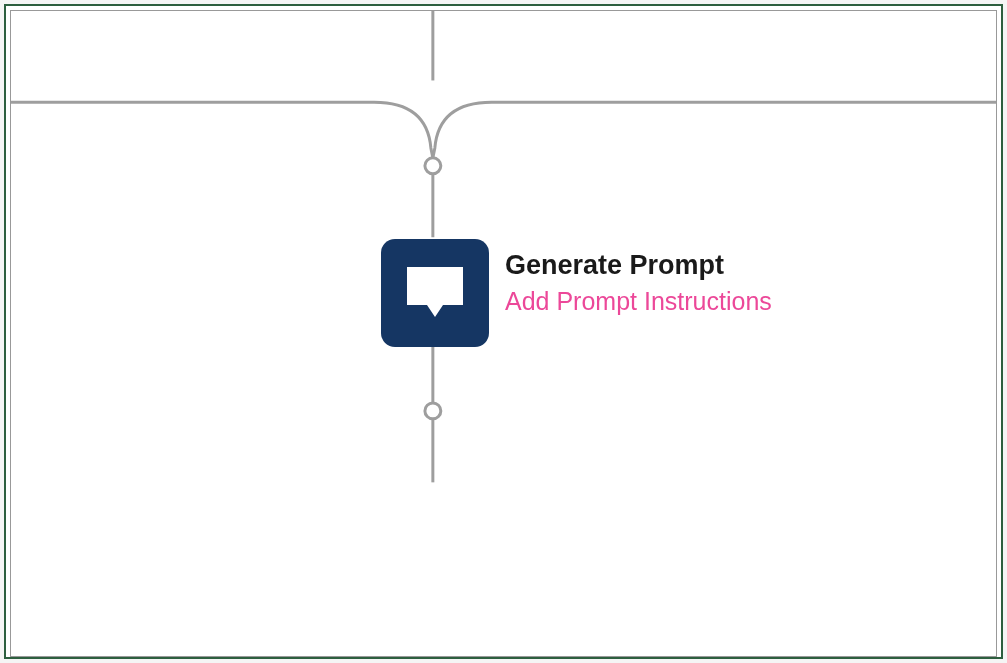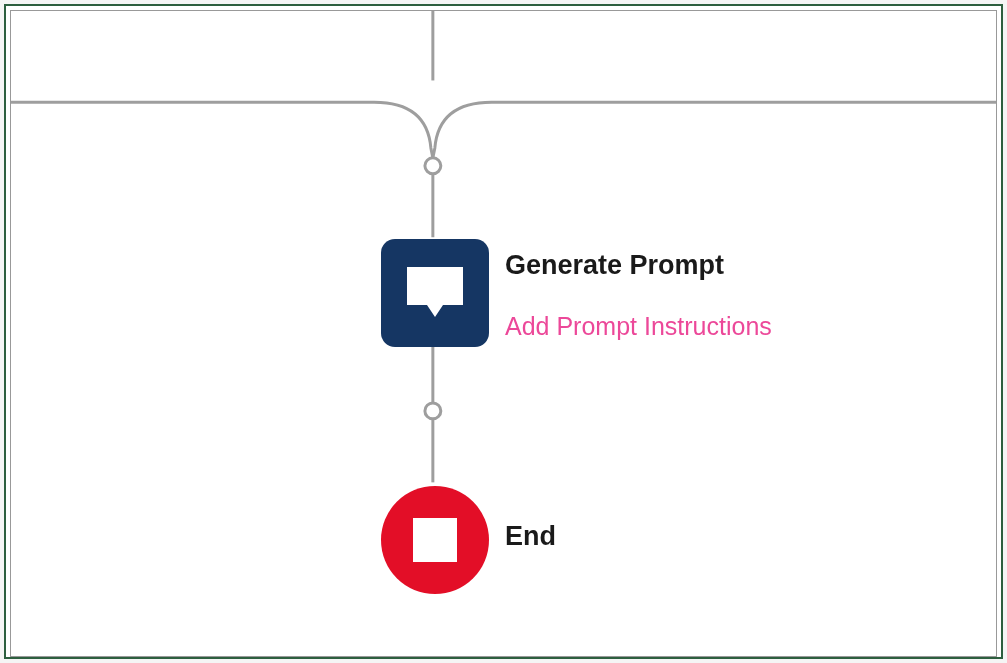--- a/index.html
+++ b/index.html
@@ -62,21 +62,20 @@
       background: #e30e27;
       border-radius: 50%;
       display: flex;
       align-items: center;
       justify-content: center;
     }
     .node-labels {
       display: flex;
       flex-direction: column;
       padding-top: 10px;
-      gap: 25px;
     }
     .node-title {
       font-size: 27px;
       font-weight: 600;
       color: #1a1a1a;
       line-height: 1.25;
     }
     .node-subtitle {
       font-size: 25px;
       font-weight: 400;
@@ -114,25 +113,15 @@
         <svg width="64" height="60" viewBox="0 0 64 60">
           <path d="M 4 4 L 60 4 L 60 42 L 40 42 L 32 54 L 24 42 L 4 42 Z" fill="#ffffff"></path>
         </svg>
       </div>
       <div class="node-labels">
         <span class="node-title">Generate Prompt</span>
         <span class="node-subtitle">Add Prompt Instructions</span>
       </div>
     </div>
 
-    <div class="node-block" style="left:370px; top:475px;">
-      <div class="node-icon circle-red">
-        <svg width="48" height="48" viewBox="0 0 48 48">
-          <rect x="2" y="2" width="44" height="44" fill="#ffffff"></rect>
-        </svg>
-      </div>
-      <div class="node-labels" style="padding-top:34px;">
-        <span class="node-title">End</span>
-      </div>
-    </div>
 
   </div>
 </div>
 
 </body></html>

